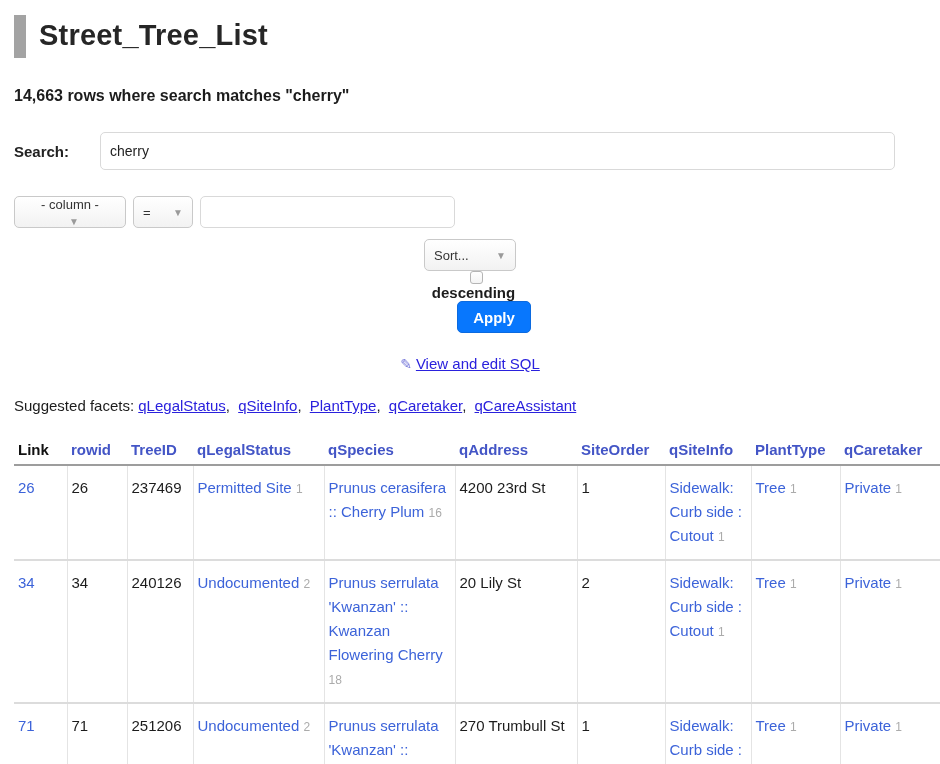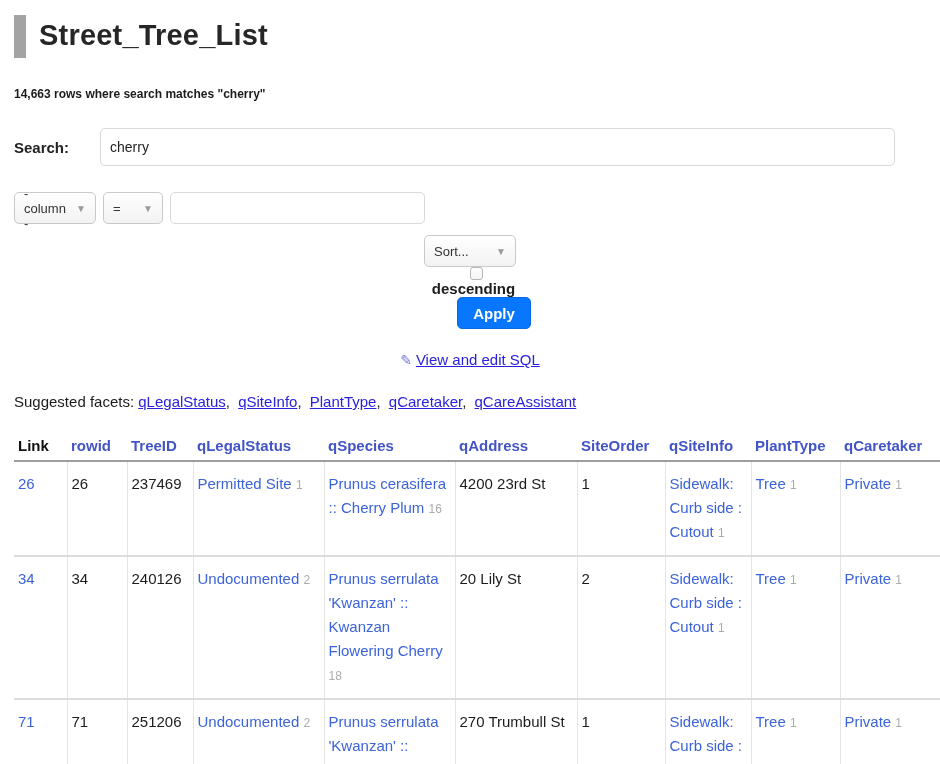--- a/index.html
+++ b/index.html
@@ -21,21 +21,21 @@
   }
   .page-header h1 {
     margin: 0;
     font-size: 29px;
     font-weight: bold;
     color: #262626;
     letter-spacing: 0.2px;
   }
   .row-summary {
     font-weight: bold;
-    font-size: 12px;
+    font-size: 16px;
     margin: 29px 0 0 0;
     color: #1c1c1c;
   }
 
   
   .search-row {
     margin-top: 27px;
     display: flex;
     align-items: center;
   }
@@ -60,21 +60,21 @@
     border-radius: 5px;
     background: linear-gradient(#ffffff, #f2f2f2);
     height: 32px;
     padding: 0 9px;
     font-size: 13px;
     color: #333;
     cursor: default;
   }
   .fake-select .chev { color: #9a9a9a; font-size: 10px; margin-left: 8px; }
   .filter-row { margin-top: 26px; display: flex; align-items: center; }
-  .select-column { width: 82px; }
+  .select-column { width: 112px; flex-direction: column; }
   .select-op { width: 60px; margin-left: 7px; }
   .filter-value {
     margin-left: 7px;
     width: 255px; height: 32px;
     border: 1px solid #d9d9d9;
     border-radius: 5px;
     font-size: 14px;
     font-family: "Liberation Sans", sans-serif;
     padding: 0 9px;
     outline: none;

